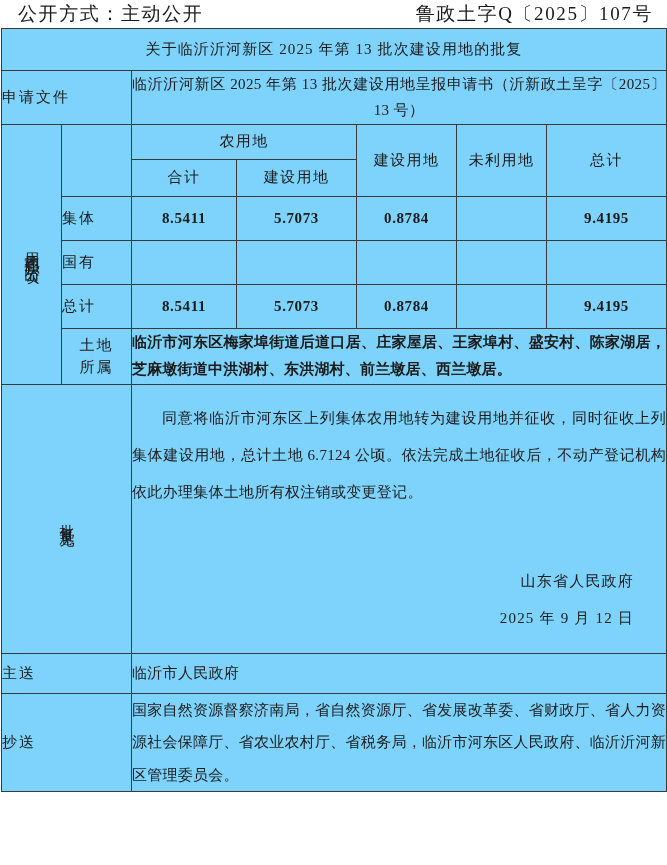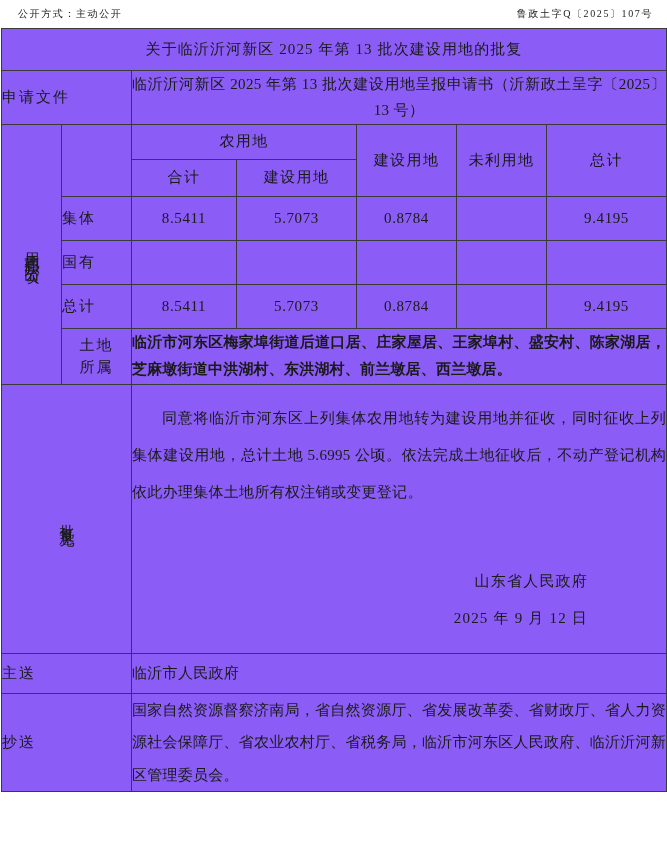--- a/index.html
+++ b/index.html
@@ -24,40 +24,40 @@
   }
 
   
   .doc-header {
     height: 28px;
     display: flex;
     align-items: center;
     justify-content: space-between;
     padding: 0 14px 0 18px;
     box-sizing: border-box;
-    font-size: 10px;
+    font-size: 19px;
     letter-spacing: 1.6px;
     font-family: "Liberation Serif", "DejaVu Serif", serif;
   }
   .doc-header .left { white-space: nowrap; }
   .doc-header .right { white-space: nowrap; margin-left: 42px; }
 
   
   table.main {
     width: 665px;
     margin: 0 1px;
     border-collapse: collapse;
     table-layout: fixed;
   }
   table.main td {
     border: 1px solid #3a3a3a;
     padding: 0;
     vertical-align: middle;
     font-size: 15px;
-    background: #8b5cf6;
+    background: #7dd3fc;
   }
 
   .title-cell {
     height: 41px;
     text-align: center;
     font-size: 16px;
     letter-spacing: 1.1px;
     white-space: nowrap;
   }
 
@@ -96,20 +96,21 @@
     text-align: justify;
     text-align-last: center;
     letter-spacing: 0.4px;
   }
 
   .num-cell {
     text-align: center;
     font-size: 15.5px;
     letter-spacing: 0.6px;
     height: 43px;
+    font-weight: bold;
   }
 
   .head-cell {
     text-align: center;
     font-size: 15px;
     letter-spacing: 1.4px;
     white-space: nowrap;
   }
 
   .belong-cell {
@@ -130,21 +131,21 @@
     height: 268px;
     vertical-align: top;
   }
   .opinion-cell p.body {
     margin: 0;
     text-indent: 2em;
   }
   .sign-block {
     margin-top: 52px;
     text-align: right;
-    padding-right: 78px;
+    padding-right: 32px;
     line-height: 2.5;
   }
   .sign-block div { letter-spacing: 1.2px; }
 
   .simple-cell {
     padding: 8px 10px 8px 12px;
     font-size: 15.4px;
     line-height: 1.95;
     letter-spacing: 0.3px;
     text-align: justify;
@@ -237,21 +238,21 @@
         <div>所属</div>
       </td>
       <td class="belong-cell" colspan="5">临沂市河东区梅家埠街道后道口居、庄家屋居、王家埠村、盛安村、陈家湖居，芝麻墩街道中洪湖村、东洪湖村、前兰墩居、西兰墩居。</td>
     </tr>
 
     <tr>
       <td class="vlabel" colspan="2">
         <span>批复意见</span>
       </td>
       <td class="opinion-cell" colspan="5">
-        <p class="body">同意将临沂市河东区上列集体农用地转为建设用地并征收，同时征收上列集体建设用地，总计土地 5.6995 公顷。依法完成土地征收后，不动产登记机构依此办理集体土地所有权注销或变更登记。</p>
+        <p class="body">同意将临沂市河东区上列集体农用地转为建设用地并征收，同时征收上列集体建设用地，总计土地 6.7124 公顷。依法完成土地征收后，不动产登记机构依此办理集体土地所有权注销或变更登记。</p>
         <div class="sign-block">
           <div>山东省人民政府</div>
           <div>2025 年 9 月 12 日</div>
         </div>
       </td>
     </tr>
 
     <tr>
       <td class="rowlabel" colspan="2" style="height:39px;">主送</td>
       <td class="simple-cell" colspan="5">临沂市人民政府</td>

